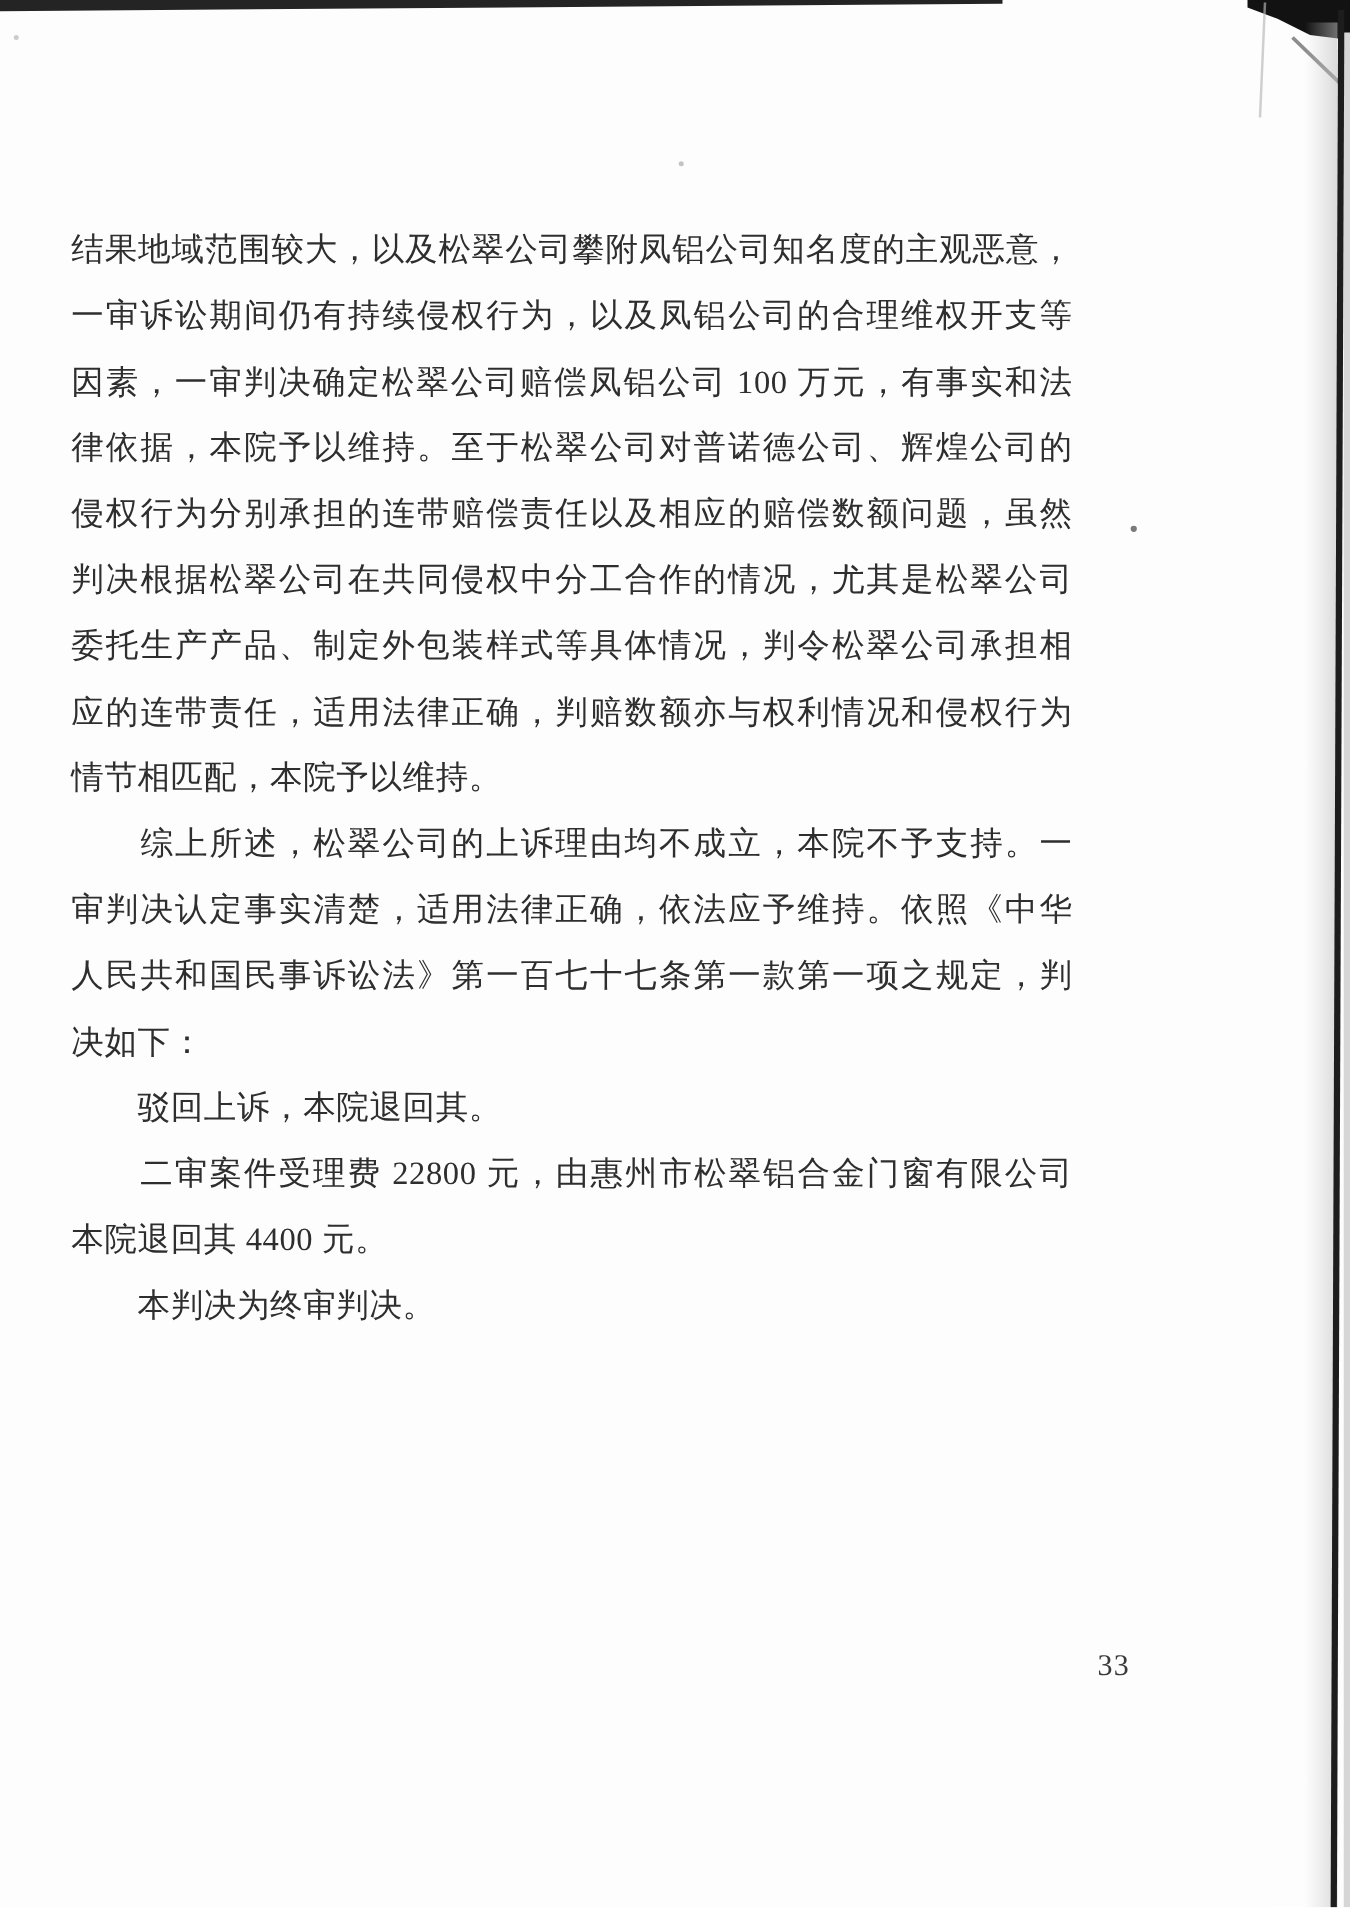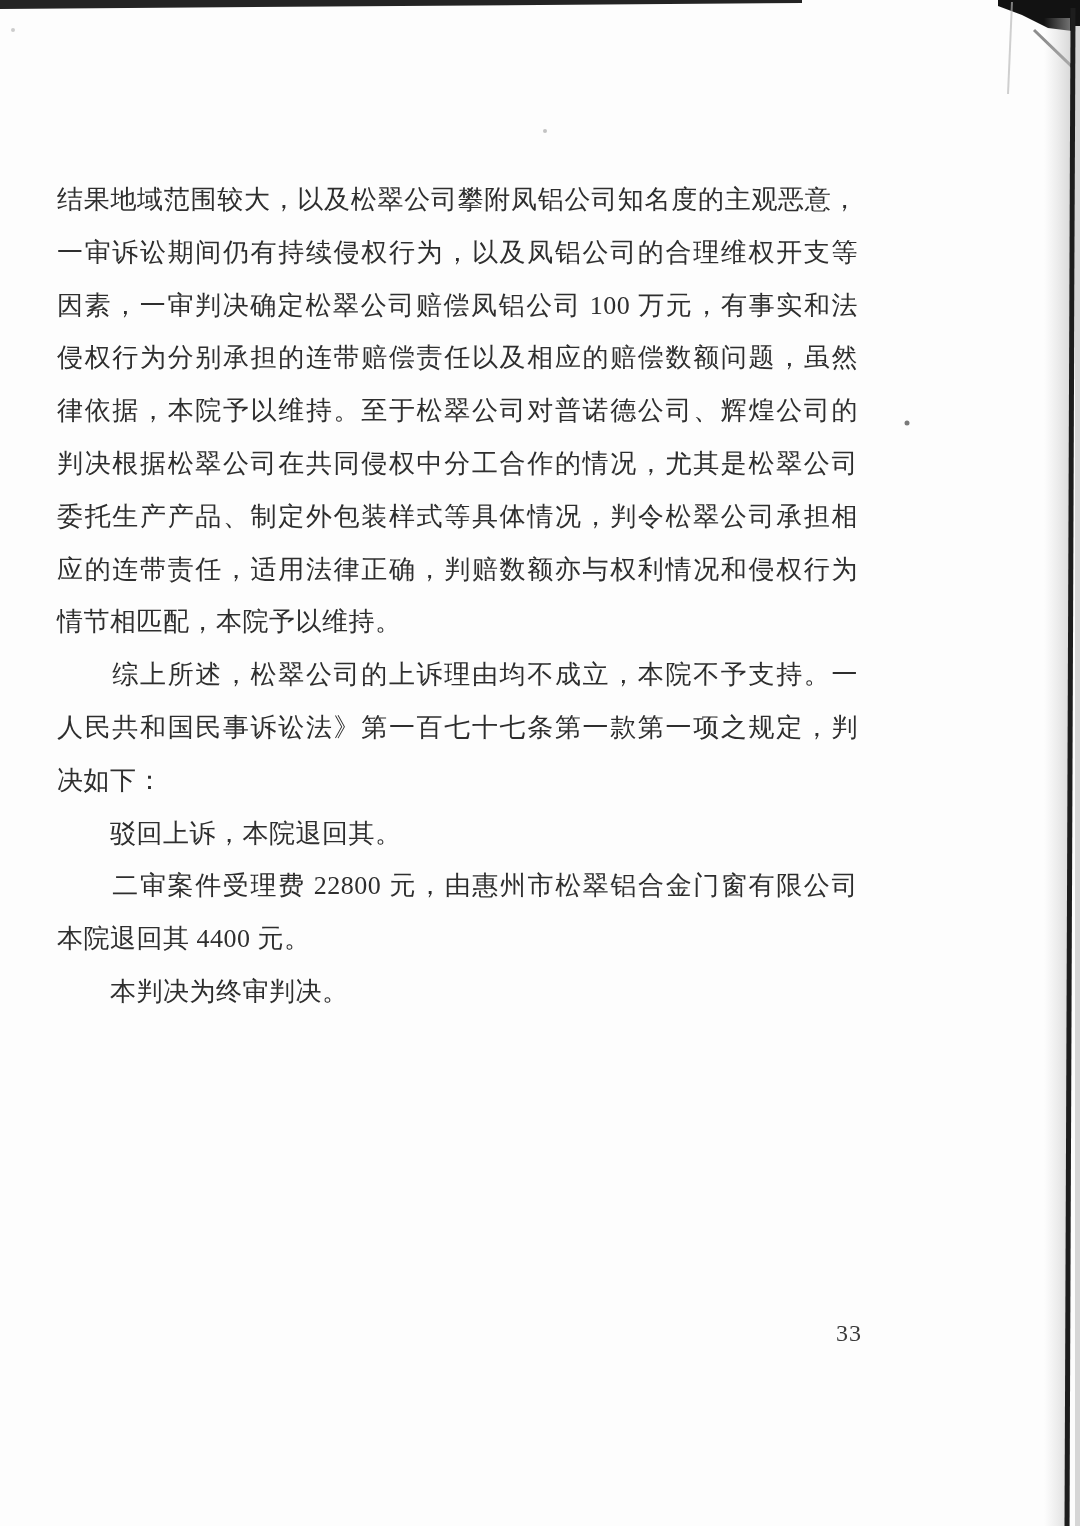--- a/index.html
+++ b/index.html
@@ -31,21 +31,21 @@
     white-space: nowrap;
     text-align: justify;
     text-align-last: justify;
   }
   .doc-line.end {
     text-align: right;
     text-align-last: left;
   }
   .page-number {
     position: absolute;
-    left: 836px;
+    left: 878px;
     top: 1320px;
     font-size: 24px;
     color: #3a3a3a;
     letter-spacing: 1px;
   }
   .artifacts {
     position: absolute;
     left: 0;
     top: 0;
     pointer-events: none;
@@ -80,27 +80,28 @@
 
     <circle cx="907" cy="423" r="2.5" fill="#7a7a7a"></circle>
     <circle cx="545" cy="131" r="2" fill="#9c9c9c" opacity="0.6"></circle>
     <circle cx="13" cy="30" r="2" fill="#ababab" opacity="0.6"></circle>
   </svg>
 
   <div class="text-block">
     <div class="doc-line full">结果地域范围较大，以及松翠公司攀附凤铝公司知名度的主观恶意，</div>
     <div class="doc-line full">一审诉讼期间仍有持续侵权行为，以及凤铝公司的合理维权开支等</div>
     <div class="doc-line full">因素，一审判决确定松翠公司赔偿凤铝公司 100 万元，有事实和法</div>
+    <div class="doc-line full">律依据，本院予以维持。至于松翠公司对普诺德公司、辉煌公司的</div>
     <div class="doc-line full">侵权行为分别承担的连带赔偿责任以及相应的赔偿数额问题，虽然</div>
-    <div class="doc-line full">律依据，本院予以维持。至于松翠公司对普诺德公司、辉煌公司的</div>
     <div class="doc-line full">判决根据松翠公司在共同侵权中分工合作的情况，尤其是松翠公司</div>
     <div class="doc-line full">委托生产产品、制定外包装样式等具体情况，判令松翠公司承担相</div>
     <div class="doc-line full">应的连带责任，适用法律正确，判赔数额亦与权利情况和侵权行为</div>
     <div class="doc-line end">情节相匹配，本院予以维持。</div>
     <div class="doc-line full">　　综上所述，松翠公司的上诉理由均不成立，本院不予支持。一</div>
+    <div class="doc-line full">审判决认定事实清楚，适用法律正确，依法应予维持。依照《中华</div>
     <div class="doc-line full">人民共和国民事诉讼法》第一百七十七条第一款第一项之规定，判</div>
     <div class="doc-line end">决如下：</div>
     <div class="doc-line end">　　驳回上诉，本院退回其。</div>
     <div class="doc-line full">　　二审案件受理费 22800 元，由惠州市松翠铝合金门窗有限公司</div>
     <div class="doc-line end">本院退回其 4400 元。</div>
     <div class="doc-line end">　　本判决为终审判决。</div>
   </div>
 
   <div class="page-number">33</div>
 

